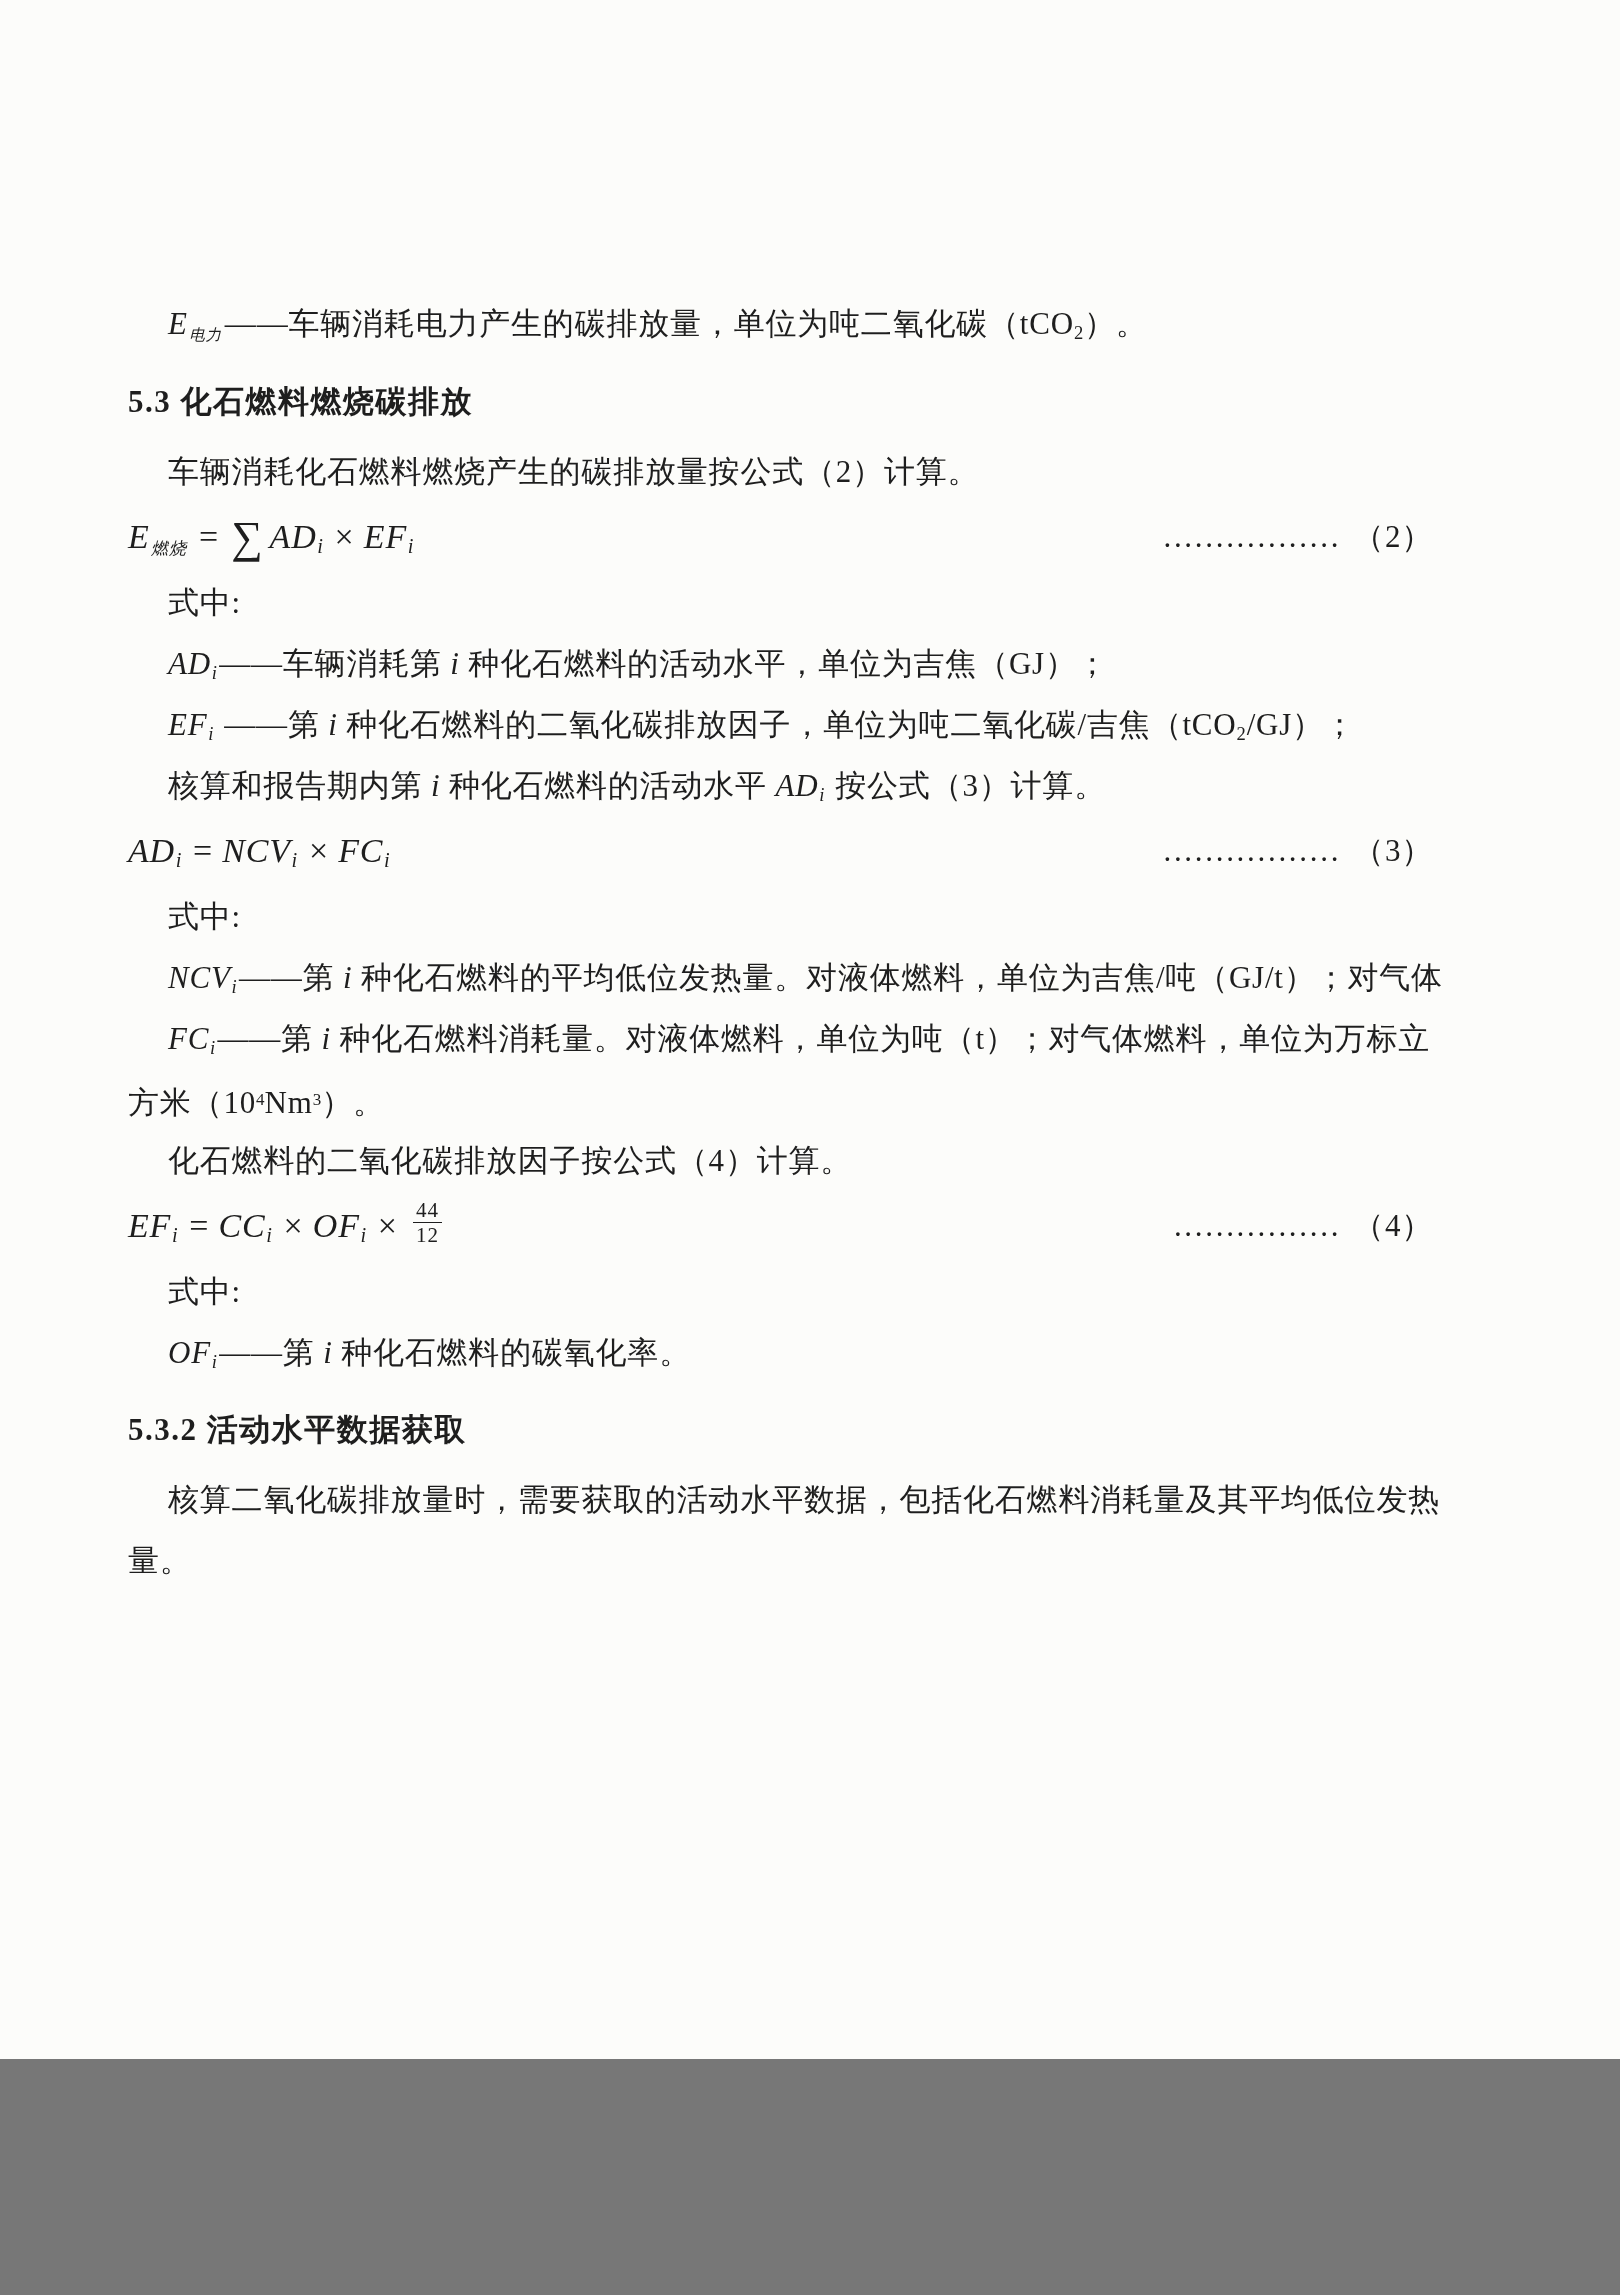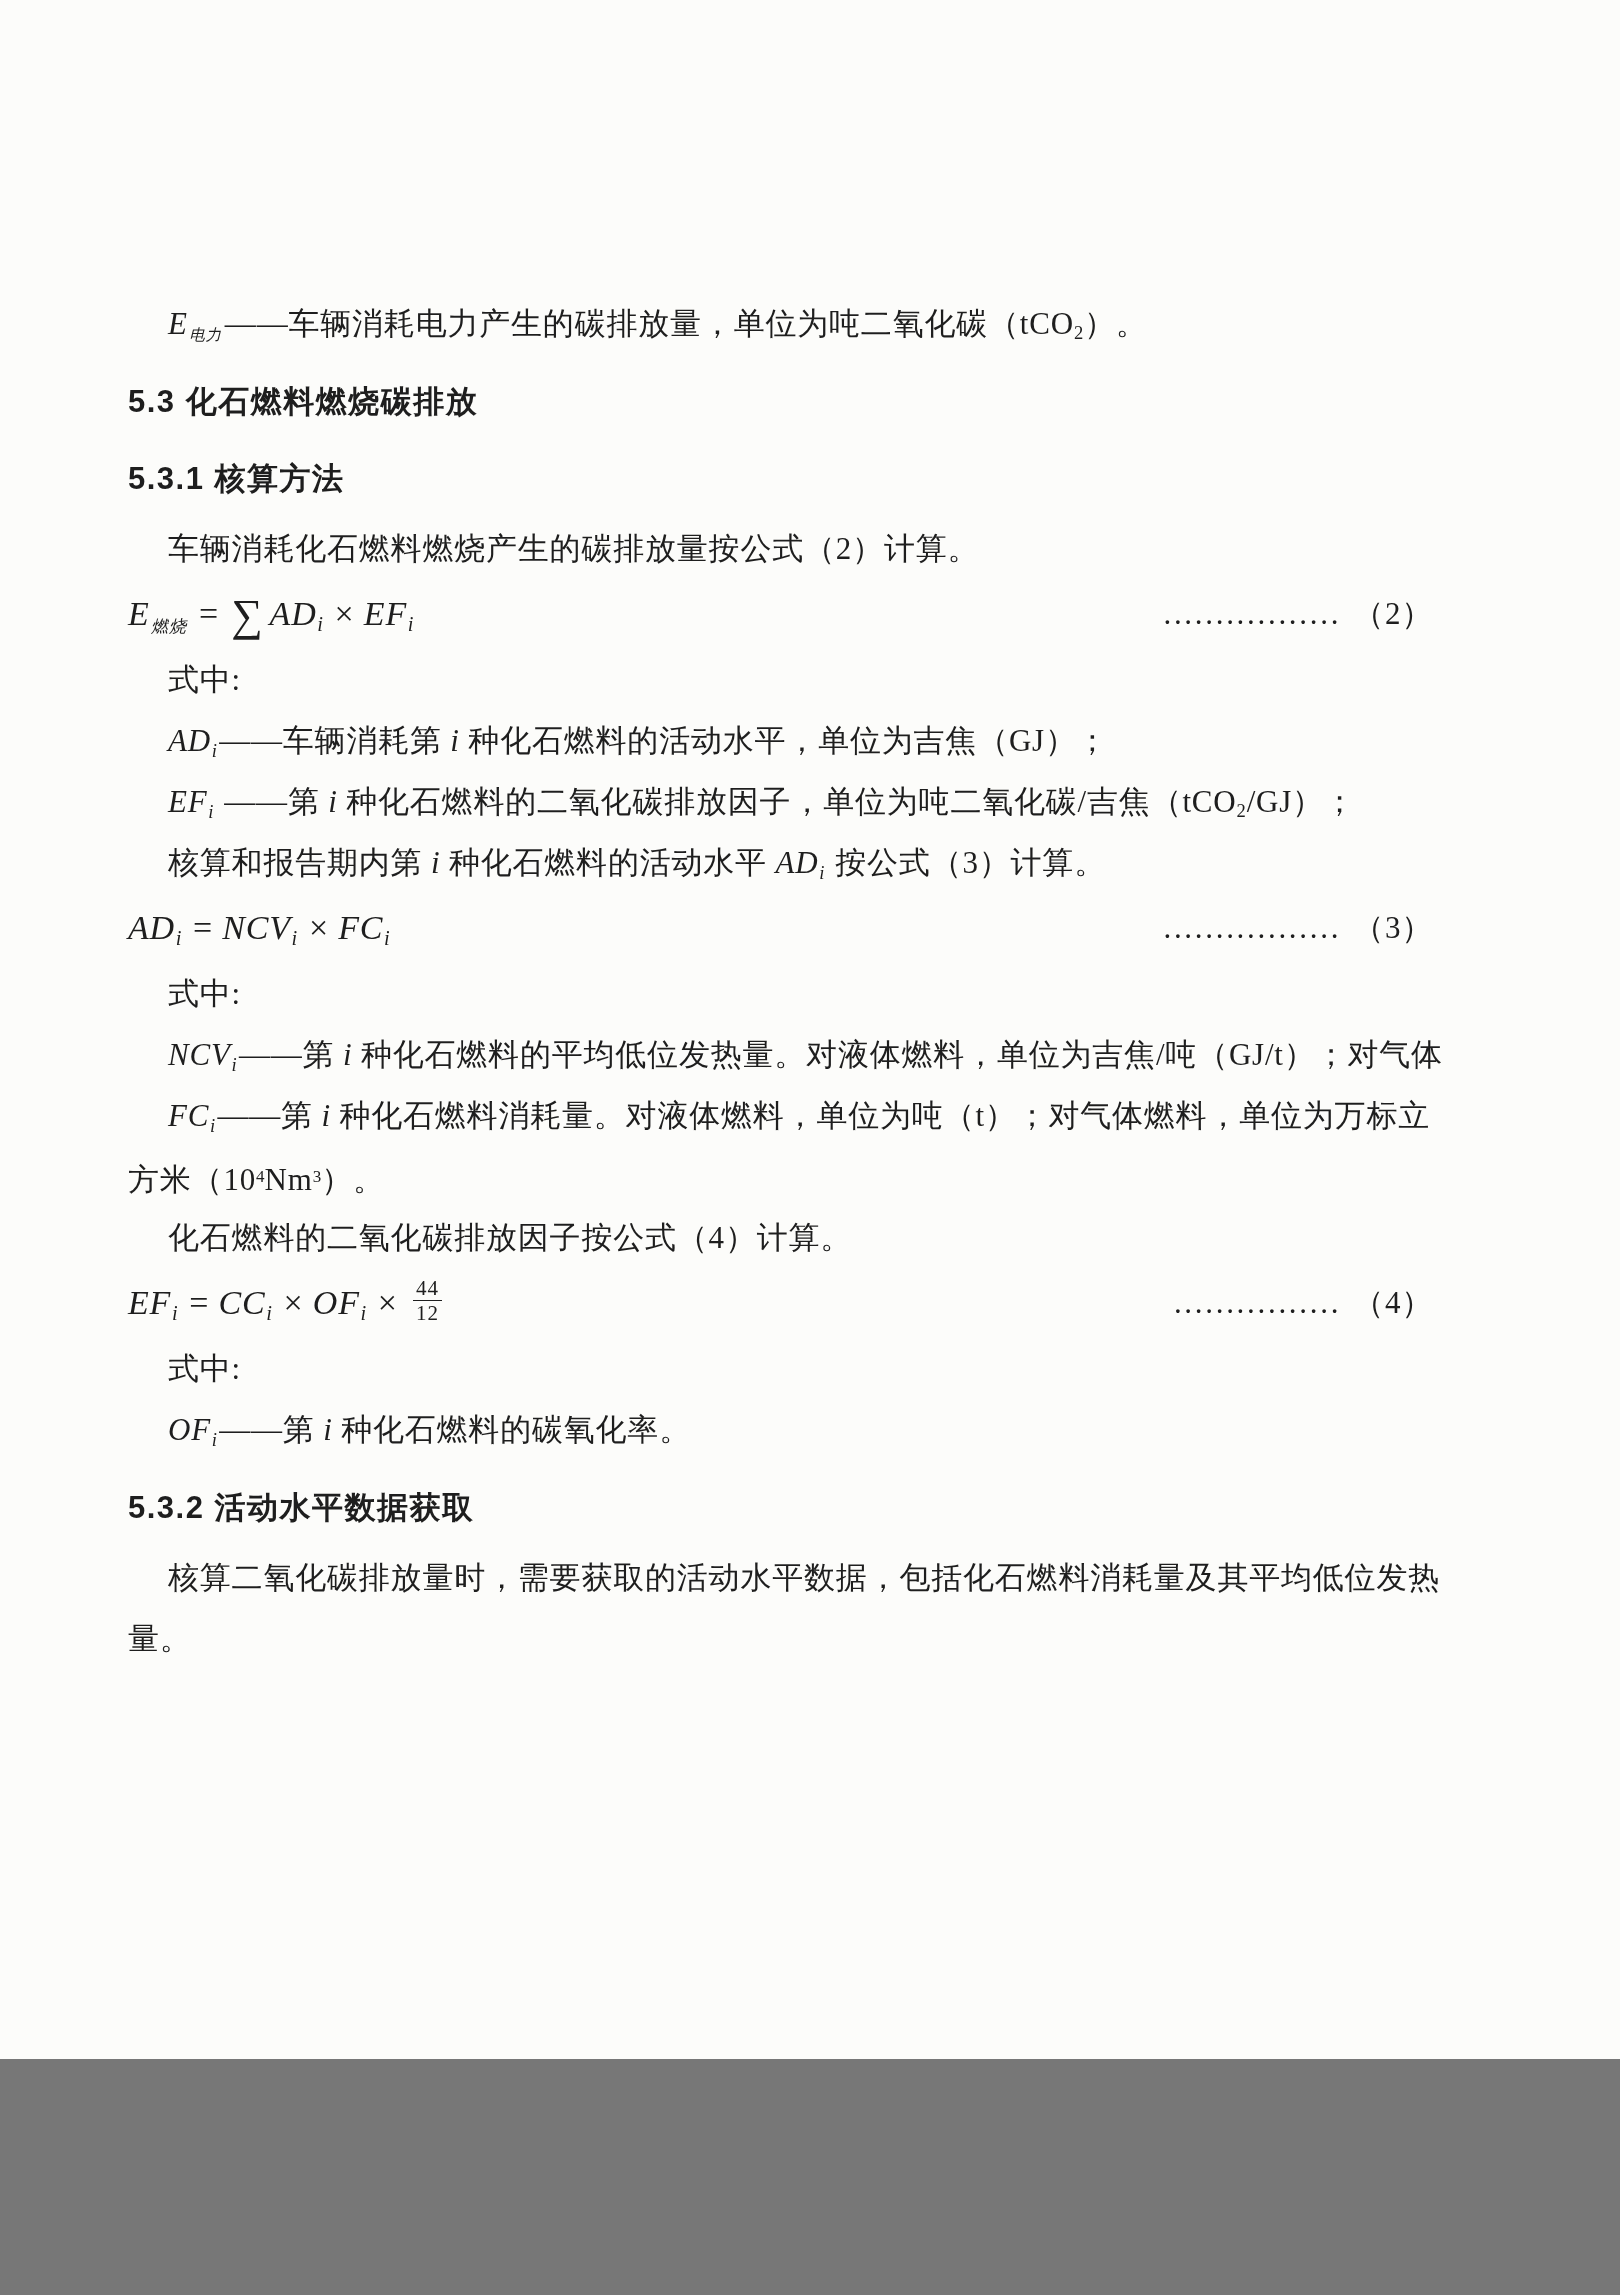--- a/index.html
+++ b/index.html
@@ -14,21 +14,21 @@
   }
   .content{position:absolute;left:128px;top:293px;width:1364px;}
   .line{
     font-size:31px;
     height:61px;line-height:61px;
     letter-spacing:0.8px;
     white-space:nowrap;
   }
   .ind{padding-left:40px;}
   .heading{
-    font-family:Liberation Sans, sans-serif;
+    font-family:Liberation Serif, serif;
     font-weight:700;
     letter-spacing:1.5px;
     margin-top:16.7px;margin-bottom:9px;
   }
   .formula{
     position:relative;
     height:70px;line-height:70px;
     display:flex;
   }
   .math{font-size:34px;}
@@ -52,21 +52,20 @@
     font-size:32px;letter-spacing:2.3px;height:46px;line-height:46px;
   }
 </style>
 </head>
 <body>
 
 <div class="page">
   <main class="content">
       <div class="line ind para"><span class="sg-v">E</span><span class="sg-sc">电力</span><span class="sg-n">——车辆消耗电力产生的碳排放量，单位为吨二氧化碳（tCO</span><span class="sg-sub">2</span><span class="sg-n">）。</span></div>
       <div class="line heading"><span class="sg-n">5.3 化石燃料燃烧碳排放</span></div>
-      <div class="line heading"><span class="sg-n">5.3.1 核算方法</span></div>
       <div class="line ind para"><span class="sg-n">车辆消耗化石燃料燃烧产生的碳排放量按公式（2）计算。</span></div>
       <div class="line formula">
         <span class="math"><span class="sg-v">E</span><span class="sg-sc">燃烧</span><span class="sg-n"> = </span><span class="sg-sum">∑</span><span class="sg-v">AD</span><span class="sg-si">i</span><span class="sg-n"> × </span><span class="sg-v">EF</span><span class="sg-si">i</span></span>
         <span class="ftail"><span class="dots">.................</span><span class="flabel">（2）</span></span>
       </div>
       <div class="line ind def"><span class="sg-n">式中:</span></div>
       <div class="line ind def"><span class="sg-v">AD</span><span class="sg-si">i</span><span class="sg-n">——车辆消耗第 </span><span class="sg-v">i</span><span class="sg-n"> 种化石燃料的活动水平，单位为吉焦（GJ）；</span></div>
       <div class="line ind def"><span class="sg-v">EF</span><span class="sg-si">i</span><span class="sg-n"> ——第 </span><span class="sg-v">i</span><span class="sg-n"> 种化石燃料的二氧化碳排放因子，单位为吨二氧化碳/吉焦（tCO</span><span class="sg-sub">2</span><span class="sg-n">/GJ）；</span></div>
       <div class="line ind para"><span class="sg-n">核算和报告期内第 </span><span class="sg-v">i</span><span class="sg-n"> 种化石燃料的活动水平 </span><span class="sg-v">AD</span><span class="sg-si">i</span><span class="sg-n"> 按公式（3）计算。</span></div>
       <div class="line formula">

